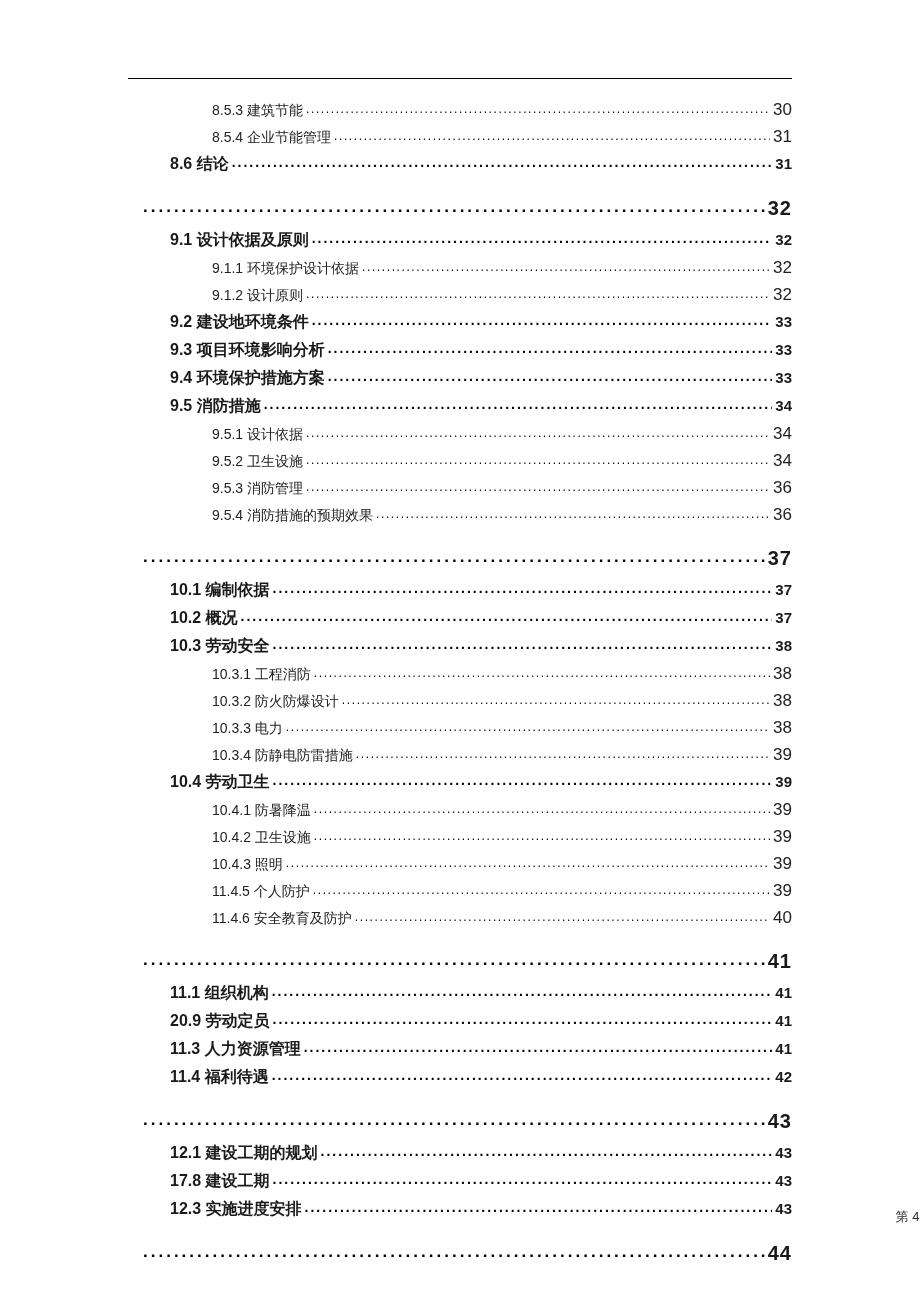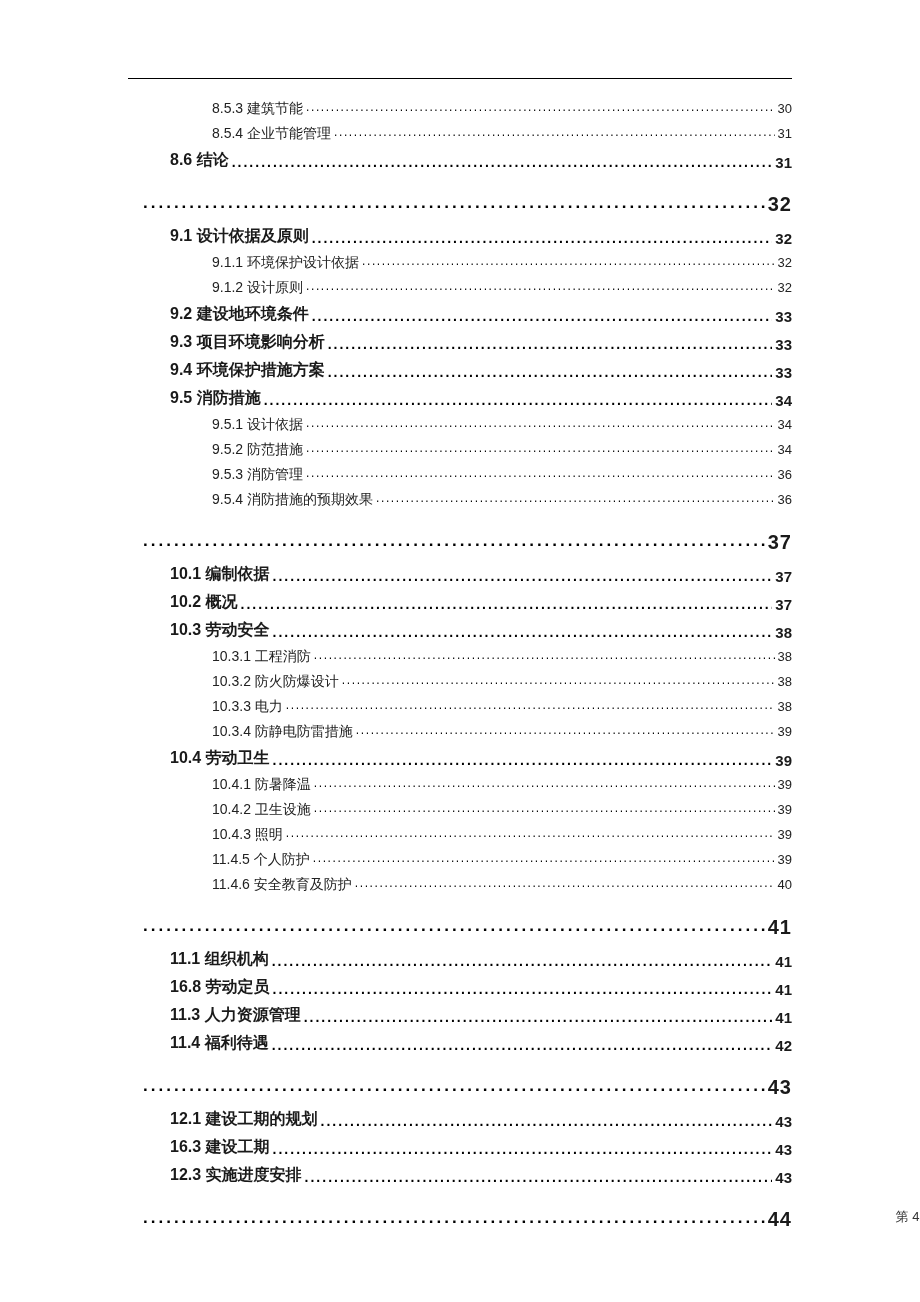--- a/index.html
+++ b/index.html
@@ -69,33 +69,32 @@
     padding-left: 12px;
   }
   .lvl-chapter .pg { font-size: 20px; font-weight: bold; }
   .lvl-chapter .dots { font-size: 17px; letter-spacing: 3px; top: -3px; }
 
   .lvl-1 {
     font-size: 16px;
     font-weight: bold;
     padding-left: 42px;
     margin-bottom: 7px;
-    align-items: flex-end;
   }
   .lvl-1 .pg { font-size: 15px; font-weight: bold; }
   .lvl-1 .dots { font-size: 14px; letter-spacing: 2px; }
 
   .lvl-2 {
     font-size: 14px;
     font-weight: normal;
     padding-left: 84px;
     margin-bottom: 7px;
     color: #222;
   }
-  .lvl-2 .pg { font-size: 13px; }
+  .lvl-2 .pg { font-size: 17px; }
   .lvl-2 .dots { font-size: 12px; letter-spacing: 1.6px; }
 
   .footer {
     position: absolute;
     left: 0;
     top: 1208px;
     width: 920px;
     text-align: right;
     font-size: 13px;
     color: #333;
@@ -162,21 +161,21 @@
         <span class="txt">9.5 消防措施</span>
         <span class="dots">........................................................................................................................................................................................................</span>
         <span class="pg">34</span>
       </div>
       <div class="row lvl-2">
         <span class="txt">9.5.1 设计依据</span>
         <span class="dots">........................................................................................................................................................................................................</span>
         <span class="pg">34</span>
       </div>
       <div class="row lvl-2">
-        <span class="txt">9.5.2 防范措施</span>
+        <span class="txt">9.5.2 卫生设施</span>
         <span class="dots">........................................................................................................................................................................................................</span>
         <span class="pg">34</span>
       </div>
       <div class="row lvl-2">
         <span class="txt">9.5.3 消防管理</span>
         <span class="dots">........................................................................................................................................................................................................</span>
         <span class="pg">36</span>
       </div>
       <div class="row lvl-2">
         <span class="txt">9.5.4 消防措施的预期效果</span>
@@ -255,21 +254,21 @@
       <div class="row lvl-chapter">
         <span class="dots">........................................................................................................................................................................................................</span>
         <span class="pg">41</span>
       </div>
       <div class="row lvl-1">
         <span class="txt">11.1 组织机构</span>
         <span class="dots">........................................................................................................................................................................................................</span>
         <span class="pg">41</span>
       </div>
       <div class="row lvl-1">
-        <span class="txt">16.8 劳动定员</span>
+        <span class="txt">20.9 劳动定员</span>
         <span class="dots">........................................................................................................................................................................................................</span>
         <span class="pg">41</span>
       </div>
       <div class="row lvl-1">
         <span class="txt">11.3 人力资源管理</span>
         <span class="dots">........................................................................................................................................................................................................</span>
         <span class="pg">41</span>
       </div>
       <div class="row lvl-1">
         <span class="txt">11.4 福利待遇</span>
@@ -279,21 +278,21 @@
       <div class="row lvl-chapter">
         <span class="dots">........................................................................................................................................................................................................</span>
         <span class="pg">43</span>
       </div>
       <div class="row lvl-1">
         <span class="txt">12.1 建设工期的规划</span>
         <span class="dots">........................................................................................................................................................................................................</span>
         <span class="pg">43</span>
       </div>
       <div class="row lvl-1">
-        <span class="txt">16.3 建设工期</span>
+        <span class="txt">17.8 建设工期</span>
         <span class="dots">........................................................................................................................................................................................................</span>
         <span class="pg">43</span>
       </div>
       <div class="row lvl-1">
         <span class="txt">12.3 实施进度安排</span>
         <span class="dots">........................................................................................................................................................................................................</span>
         <span class="pg">43</span>
       </div>
       <div class="row lvl-chapter">
         <span class="dots">........................................................................................................................................................................................................</span>

